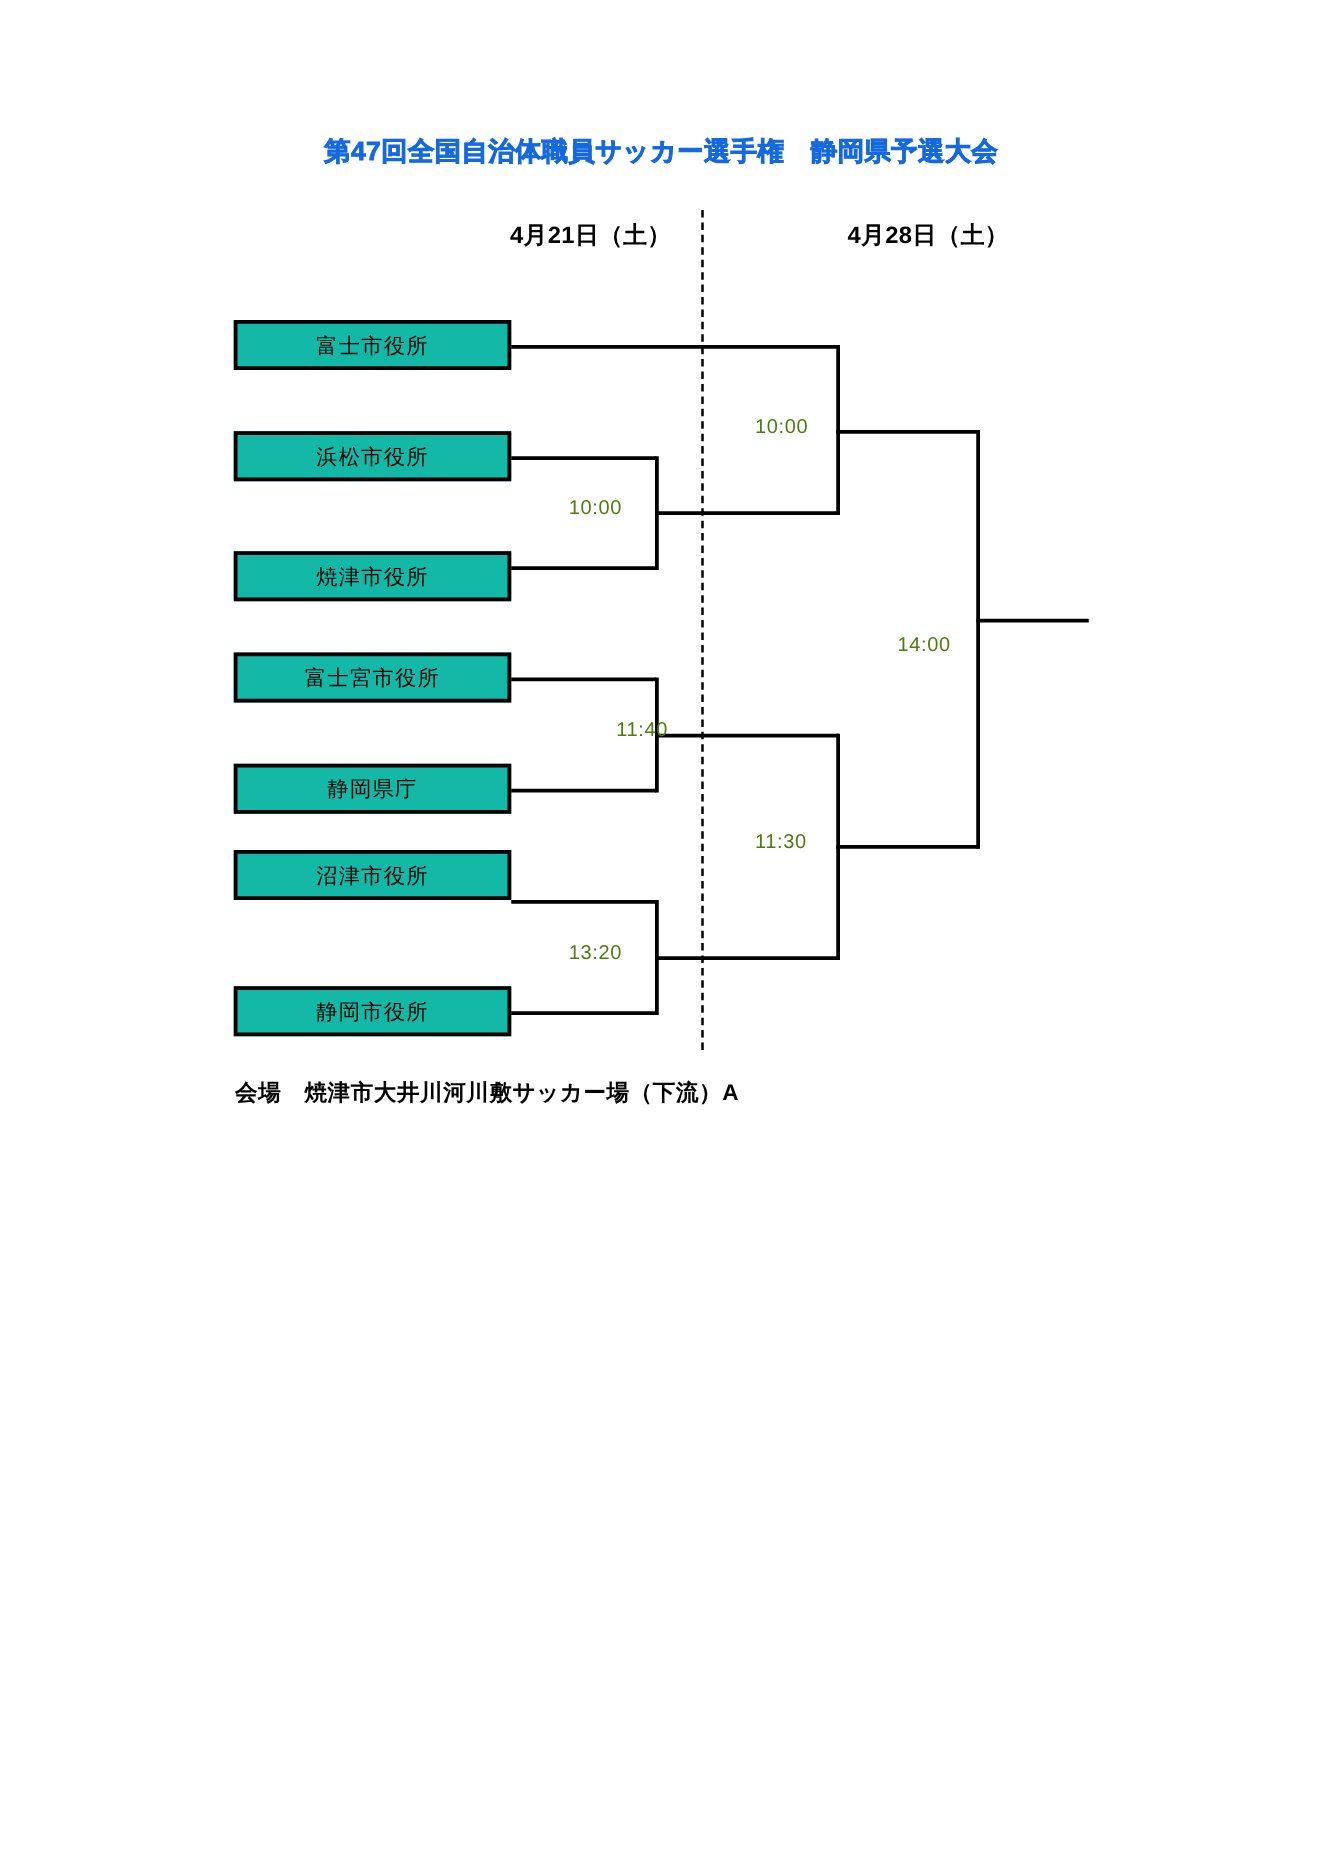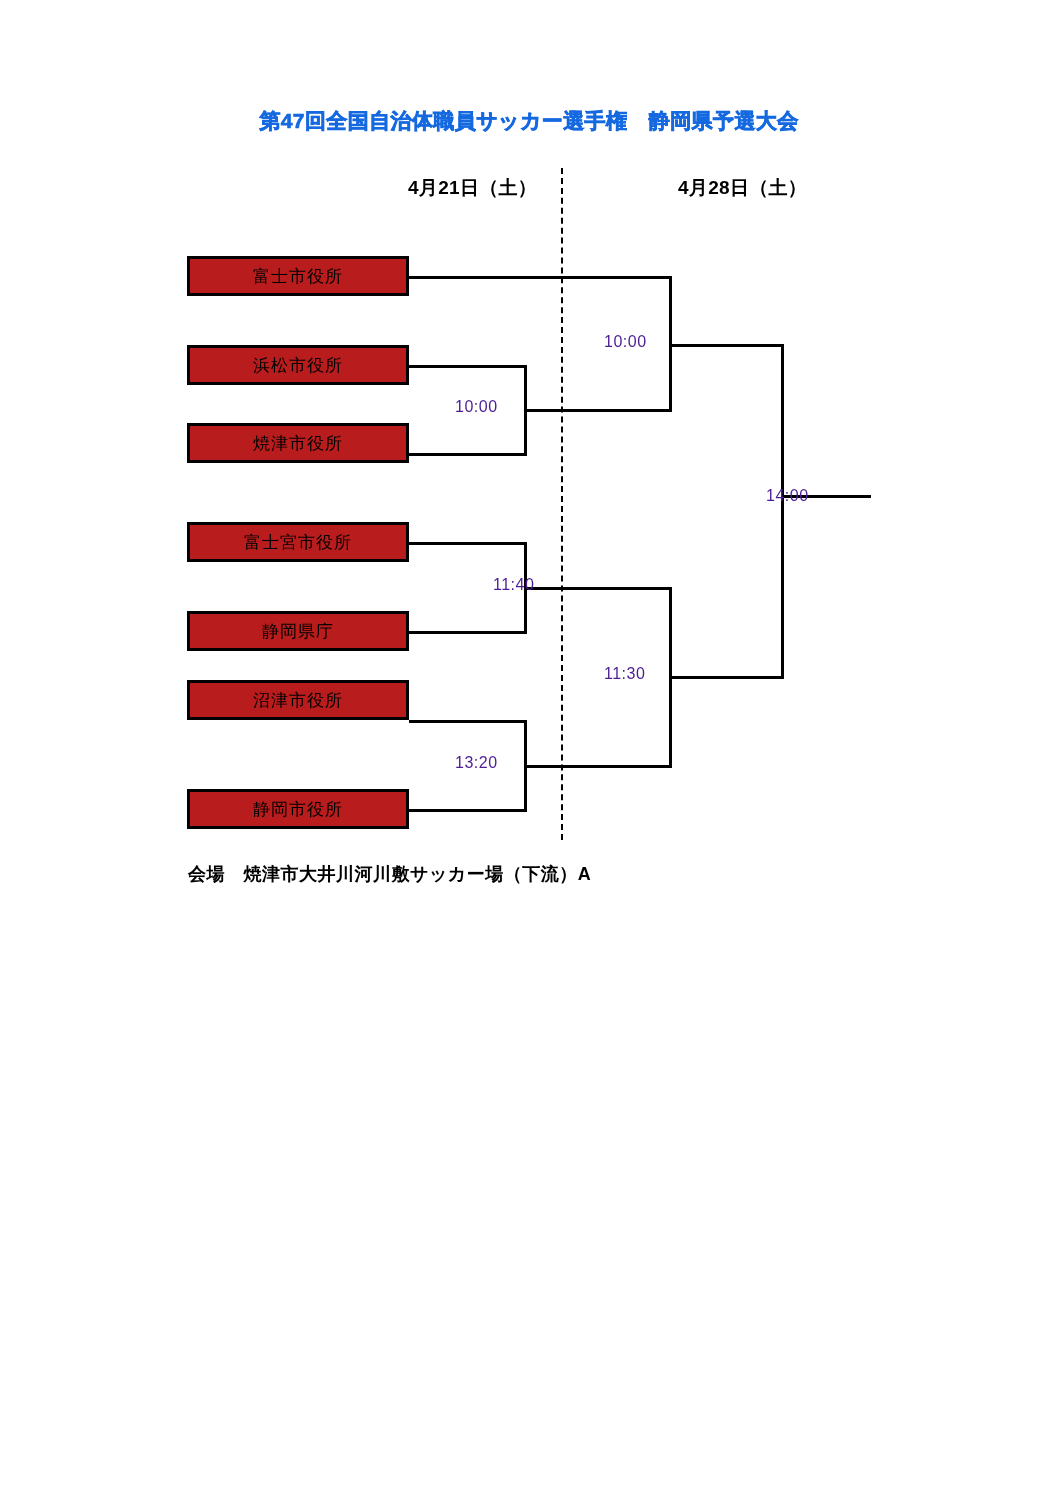--- a/index.html
+++ b/index.html
@@ -55,21 +55,21 @@
     height: 672px;
     border-left: 2px dashed #000000;
   }
 
   
   .team-box {
     position: absolute;
     left: 187px;
     width: 222px;
     height: 40px;
-    background: #b91c1c;
+    background: #14b8a6;
     border: 3px solid #000000;
     box-sizing: border-box;
     display: flex;
     align-items: center;
     justify-content: center;
     font-size: 17px;
     color: #000000;
     letter-spacing: 1px;
     white-space: pre;
   }
@@ -81,21 +81,21 @@
     border-top: 3px solid #000000;
   }
   .vline {
     position: absolute;
     width: 0;
     border-left: 3px solid #000000;
   }
   .match-time {
     position: absolute;
     font-size: 16px;
-    color: #4c1d95;
+    color: #4d7c0f;
     white-space: pre;
     letter-spacing: 0.5px;
   }
 
   
   .venue {
     position: absolute;
     left: 188px;
     top: 862px;
     font-size: 18px;
@@ -112,21 +112,21 @@
 
   <div class="title">第47回全国自治体職員サッカー選手権　静岡県予選大会</div>
 
   <div class="date-head" id="date-round1">4月21日（土）</div>
   <div class="date-head" id="date-round2">4月28日（土）</div>
 
   <div class="day-divider"></div>
 
   <div class="team-box" style="top:256px;">富士市役所</div>
   <div class="team-box" style="top:345px;">浜松市役所</div>
-  <div class="team-box" style="top:423px;">焼津市役所</div>
+  <div class="team-box" style="top:441px;">焼津市役所</div>
   <div class="team-box" style="top:522px;">富士宮市役所</div>
   <div class="team-box" style="top:611px;">静岡県庁</div>
   <div class="team-box" style="top:680px;">沼津市役所</div>
   <div class="team-box" style="top:789px;">静岡市役所</div>
 
   <div class="hline" style="left:409px; top:276px; width:262px;"></div>
 
   <div class="hline" style="left:409px; top:365px; width:116px;"></div>
   <div class="hline" style="left:409px; top:453px; width:116px;"></div>
   <div class="vline" style="left:524px; top:365px; height:91px;"></div>
@@ -148,17 +148,17 @@
   <div class="vline" style="left:669px; top:276px; height:136px;"></div>
   <div class="hline" style="left:669px; top:344px; width:114px;"></div>
   <div class="match-time" style="left:604px; top:333px;">10:00</div>
 
   <div class="vline" style="left:669px; top:587px; height:181px;"></div>
   <div class="hline" style="left:669px; top:676px; width:114px;"></div>
   <div class="match-time" style="left:604px; top:665px;">11:30</div>
 
   <div class="vline" style="left:781px; top:344px; height:335px;"></div>
   <div class="hline" style="left:781px; top:495px; width:90px;"></div>
-  <div class="match-time" style="left:718px; top:487px;margin-left:48px;">14:00</div>
+  <div class="match-time" style="left:718px; top:508px;">14:00</div>
 
   <div class="venue">会場　焼津市大井川河川敷サッカー場（下流）A</div>
 
 </div>
 
 </body></html>

